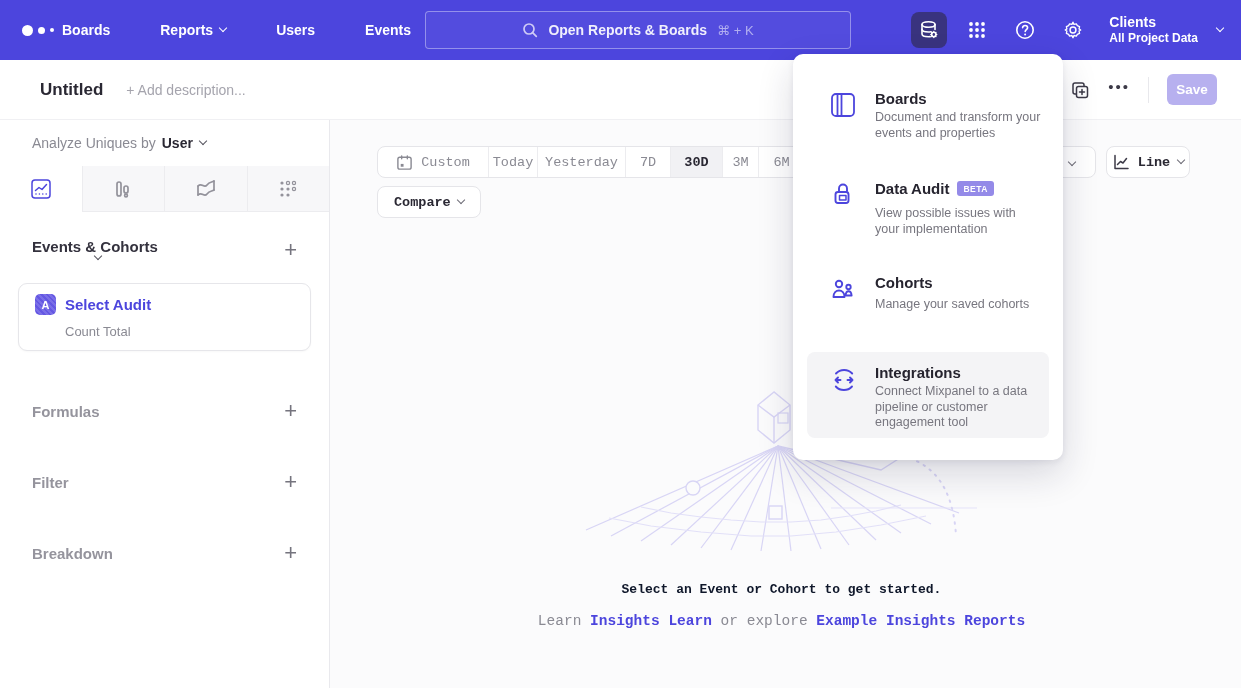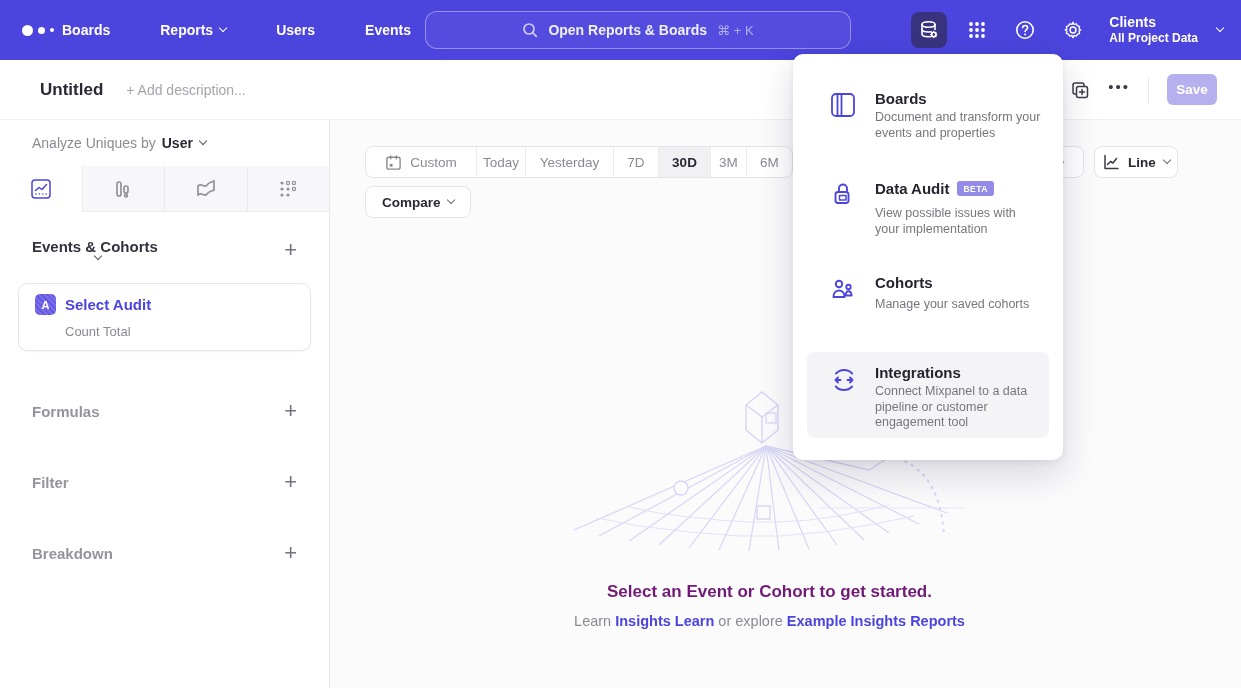--- a/index.html
+++ b/index.html
@@ -6,21 +6,21 @@
   html,body { width:1241px; height:688px; overflow:hidden; font-family:"Liberation Sans","DejaVu Sans",sans-serif; background:#fbfbfc; }
 
   
   .navbar { position:absolute; left:0; top:0; width:1241px; height:60px; background:#4c45dd; display:flex; align-items:center; z-index:10; }
   .logo { display:flex; align-items:center; gap:5px; margin-left:22px; width:40px; }
   .logo i { background:#fff; border-radius:50%; display:block; }
   .logo .d1{ width:11px; height:11px; } .logo .d2{ width:7px; height:7px; } .logo .d3{ width:4px; height:4px; }
   .nav-items { display:flex; align-items:center; gap:50px; }
   .nav-item { color:#fff; font-size:14px; font-weight:600; cursor:pointer; display:flex; align-items:center; }
   .chev { display:inline-block; width:6px; height:6px; border-right:1.7px solid currentColor; border-bottom:1.7px solid currentColor; transform:rotate(45deg); margin-left:7px; position:relative; top:-2px; }
-  .searchbar { position:absolute; left:425px; top:11px; width:426px; height:38px; border:1px solid rgba(255,255,255,.38); border-radius:12px; display:flex; align-items:center; justify-content:center; gap:10px; color:#fff; cursor:text; background:rgba(255,255,255,.04); }
+  .searchbar { position:absolute; left:425px; top:11px; width:426px; height:38px; border:1px solid rgba(255,255,255,.38); border-radius:4px; display:flex; align-items:center; justify-content:center; gap:10px; color:#fff; cursor:text; background:rgba(255,255,255,.04); }
   .searchbar .ph { font-size:14px; font-weight:600; color:#f0effc; }
   .searchbar .kbd { font-size:13px; color:rgba(255,255,255,.55); }
   .nav-right { position:absolute; right:18px; top:0; height:60px; display:flex; align-items:center; gap:12px; }
   .icon-btn { width:36px; height:36px; border-radius:8px; display:flex; align-items:center; justify-content:center; color:#fff; cursor:pointer; }
   .icon-btn.active { background:#39337f; }
   .account { display:flex; align-items:center; color:#fff; cursor:pointer; margin-left:6px; }
   .account .txt { line-height:1.25; margin-right:12px; }
   .account .t1 { font-size:14px; font-weight:700; }
   .account .t2 { font-size:12px; font-weight:700; }
 
@@ -44,34 +44,34 @@
   .side-row { display:flex; align-items:center; justify-content:space-between; padding:0 32px 0 32px; }
   .side-label-strong { font-size:15px; font-weight:700; color:#34323e; display:flex; align-items:center; cursor:pointer;flex-direction:column; }
   .side-label { font-size:15px; font-weight:600; color:#95949d; }
   .plus { font-size:22px; font-weight:300; color:#75747e; cursor:pointer; line-height:1; }
   .event-card { position:absolute; left:18px; top:163px; width:293px; height:68px; border:1px solid #e6e6ea; border-radius:9px; background:#fff; cursor:pointer; box-shadow:0 1px 2px rgba(20,20,40,.03); }
   .badge-a { position:absolute; left:16px; top:10px; width:21px; height:21px; border-radius:5px; color:#fff; font-size:11px; font-weight:700; display:flex; align-items:center; justify-content:center; background:#6457e3; background-image:repeating-linear-gradient(45deg, rgba(255,255,255,.14) 0 2px, transparent 2px 4px); }
   .sel-event { position:absolute; left:46px; top:12px; font-size:15px; font-weight:600; color:#4c45dd; }
   .count-total { position:absolute; left:46px; top:40px; font-size:13px; color:#8a8a93; }
 
   
-  .main { position:absolute; left:314px; top:120px; width:911px; height:568px; background:#fbfbfc; }
+  .main { position:absolute; left:326px; top:120px; width:911px; height:568px; background:#fbfbfc;font-family:Liberation Mono, monospace; }
   .seg { position:absolute; left:51px; top:26px; height:32px; display:flex; background:#fff; border:1px solid #e5e5e9; border-radius:8px; overflow:hidden; z-index:1; }
   .seg-cell { display:flex; align-items:center; justify-content:center; gap:8px; font-size:13.5px; color:#8a8a93; border-left:1px solid #ececef; cursor:pointer; padding:0 2px; }
   .seg-cell:first-child { border-left:none; }
   .seg-cell.sel { background:#f1f1f4; color:#2a2833; font-weight:700;align-items:center; }
   .compare-btn { position:absolute; left:51px; top:66px; height:32px; padding:0 16px; display:flex; align-items:center; background:#fff; border:1px solid #e5e5e9; border-radius:8px; font-size:13.5px; font-weight:600; color:#2a2833; cursor:pointer; }
   .compare-btn .chev { color:#6d6c76; }
   .gran-btn { position:absolute; left:690px; top:26px; width:80px; height:32px; background:#fff; border:1px solid #e5e5e9; border-radius:8px; cursor:pointer; z-index:1; }
   .gran-btn .chev { position:absolute; right:20px; top:12px; color:#6d6c76; }
   .line-btn { position:absolute; left:780px; top:26px; width:84px; height:32px; display:flex; align-items:center; justify-content:center; gap:8px; background:#fff; border:1px solid #e5e5e9; border-radius:8px; font-size:13.5px; font-weight:600; color:#2a2833; cursor:pointer; z-index:1; }
   .line-btn .chev { color:#6d6c76; margin-left:0; }
 
   .illus { position:absolute; left:255px; top:240px; pointer-events:none; }
-  .empty-head { position:absolute; left:0; top:462px; width:911px; text-align:center; font-size:17px; font-weight:700; color:#701a75; }
+  .empty-head { position:absolute; left:0; top:462px; width:911px; text-align:center; font-size:13px; font-weight:700; color:#0f172a; }
   .empty-sub { position:absolute; left:0; top:493px; width:911px; text-align:center; font-size:14.5px; color:#8a8a93; }
   .empty-sub a { color:#4c45dd; font-weight:700; text-decoration:none; cursor:pointer; }
 
   
   .panel { position:absolute; left:793px; top:54px; width:270px; height:406px; background:#fff; border-radius:10px; box-shadow:0 14px 36px rgba(25,22,60,.16), 0 2px 6px rgba(25,22,60,.08); z-index:40; }
   .menu-item { position:absolute; left:14px; width:242px; border-radius:8px; cursor:pointer; }
   .menu-item.hl { background:#f4f4f6; }
   .mi-icon { position:absolute; left:23px; top:0; color:#4c45dd; }
   .mi-title { position:absolute; left:68px; top:0; font-size:15px; font-weight:700; color:#26242f; display:flex; align-items:center; gap:8px; }
   .beta { background:#948ae8; color:#fff; font-size:8.5px; font-weight:700; letter-spacing:.5px; padding:2.5px 6px; border-radius:3px; }

